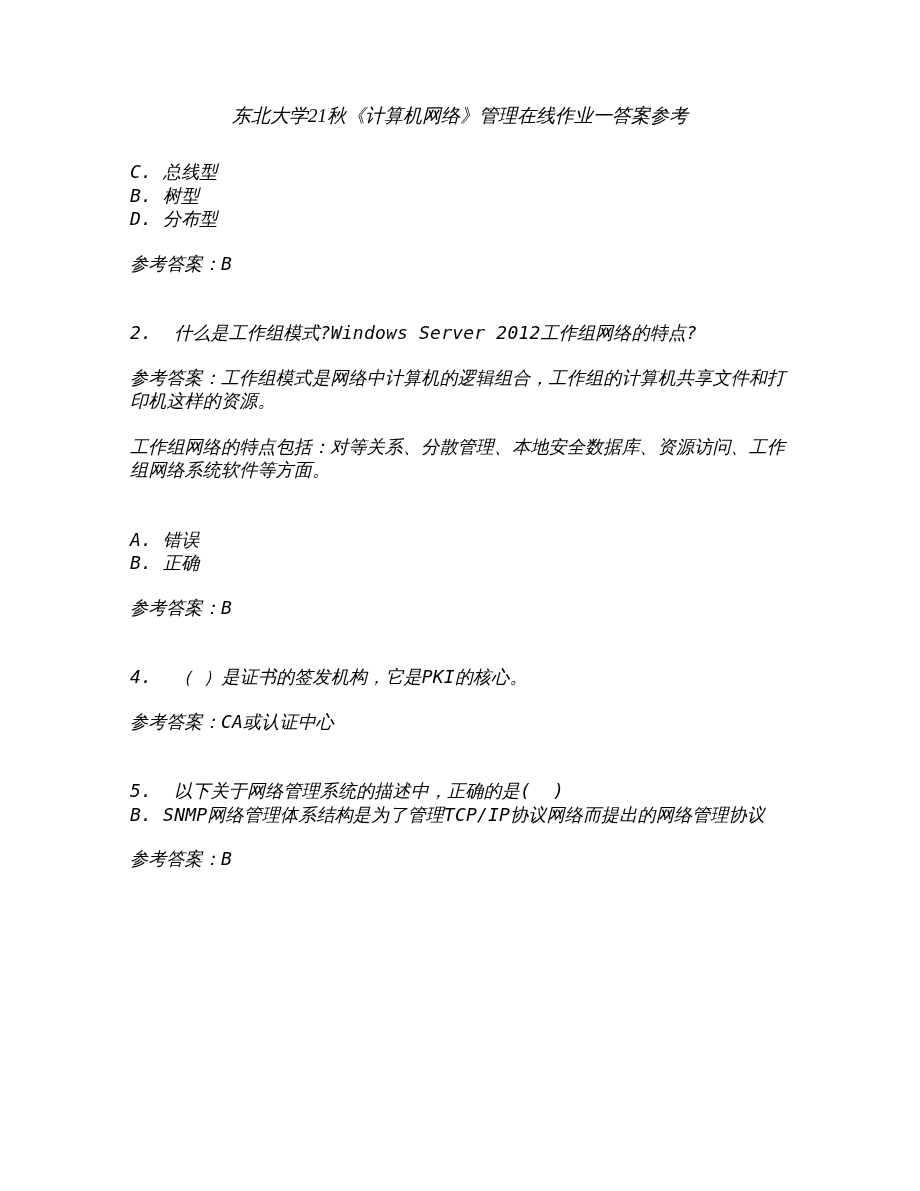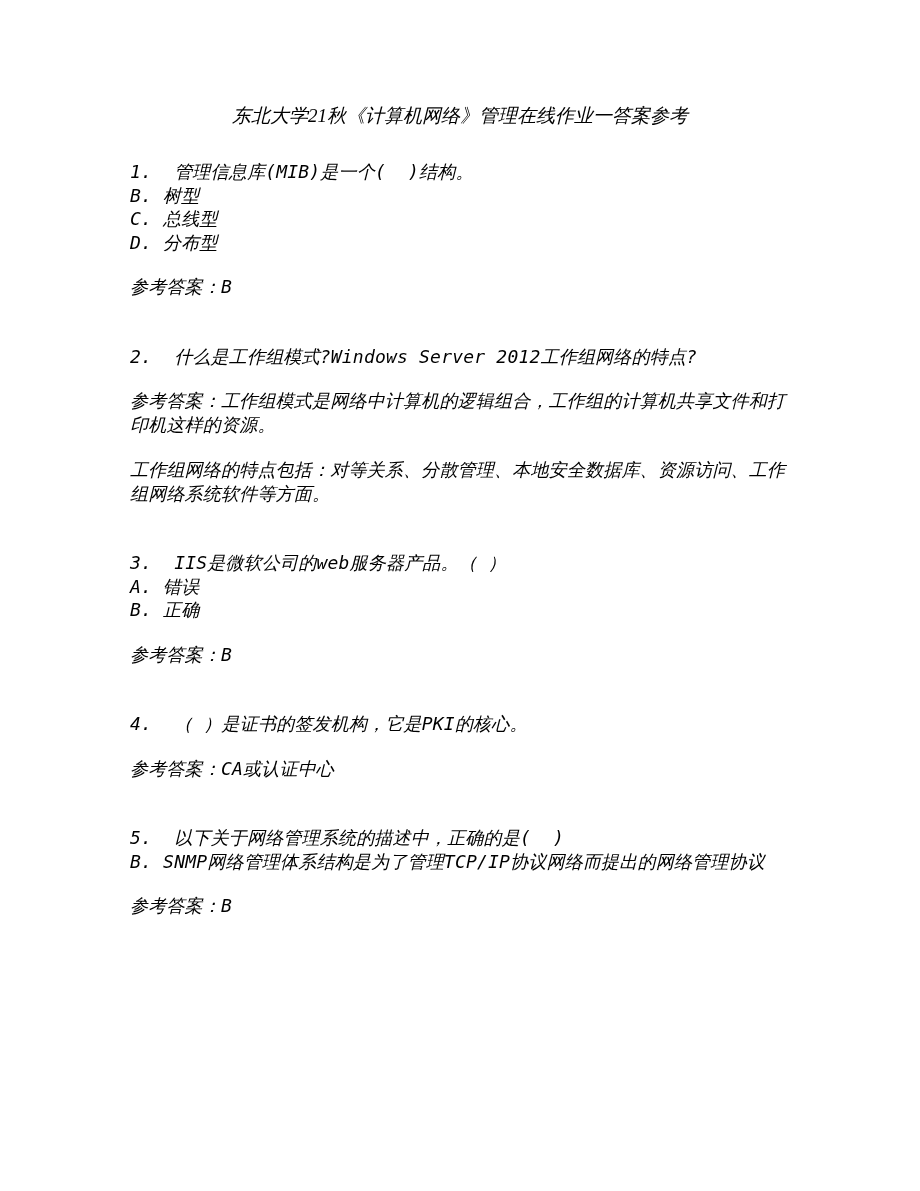--- a/index.html
+++ b/index.html
@@ -50,35 +50,33 @@
   }
 </style>
 </head>
 <body>
 
 <div class="content">
 
   <h1 class="doc-title">东北大学21秋《计算机网络》管理在线作业一答案参考</h1>
 
   <section class="question first">
-    <p class="q-heading">1.  管理信息库(MIB)是一个(  )结构。</p>
+    <p class="q-option">C. 总线型</p>
     <p class="q-option">B. 树型</p>
-    <p class="q-option">C. 总线型</p>
     <p class="q-option">D. 分布型</p>
     <p class="answer">参考答案：B</p>
   </section>
 
   <section class="question">
     <p class="q-heading">2.  什么是工作组模式?Windows Server 2012工作组网络的特点?</p>
     <p class="answer">参考答案：工作组模式是网络中计算机的逻辑组合，工作组的计算机共享文件和打印机这样的资源。</p>
     <p class="answer">工作组网络的特点包括：对等关系、分散管理、本地安全数据库、资源访问、工作组网络系统软件等方面。</p>
   </section>
 
   <section class="question">
-    <p class="q-heading">3.  IIS是微软公司的web服务器产品。（ ）</p>
     <p class="q-option">A. 错误</p>
     <p class="q-option">B. 正确</p>
     <p class="answer">参考答案：B</p>
   </section>
 
   <section class="question">
     <p class="q-heading">4.  （ ）是证书的签发机构，它是PKI的核心。</p>
     <p class="answer">参考答案：CA或认证中心</p>
   </section>
 

